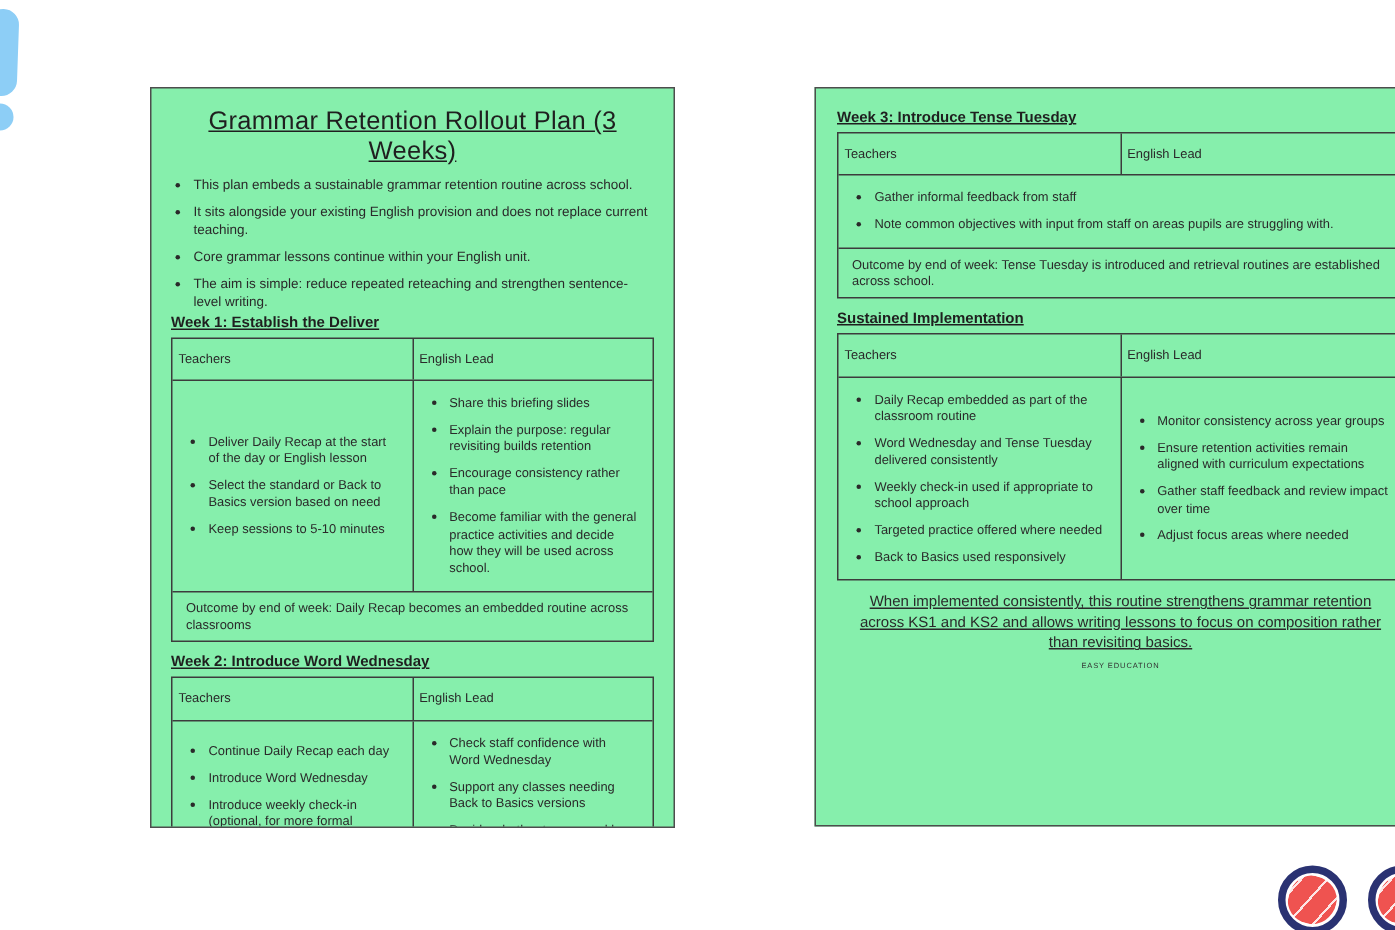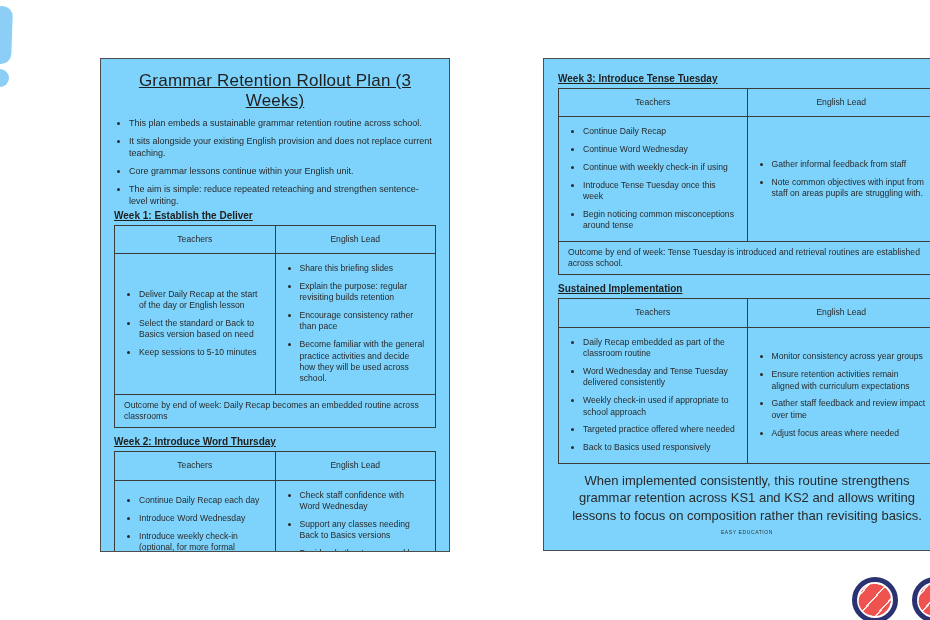--- a/index.html
+++ b/index.html
@@ -58,21 +58,21 @@
         rgba(255,255,255,0)   0 6px,
         rgba(255,255,255,.85) 6px 7.5px,
         rgba(255,255,255,0)   7.5px 13px),
       var(--fill, #ef5350);
     transform: rotate(14deg);
   }
 
   
   .doc-page {
     position: absolute;
-    background: #7dd3fc;
+    background: #86efac;
     border: 1.3px solid #4d4d4d;
     box-sizing: border-box;
     overflow: hidden;
   }
   #page-left  { left: 100px; top: 58px; width: 350px; height: 494px; padding: 10px 13px; }
   #page-right { left: 543px; top: 58px; width: 408px; height: 493px; padding: 12px 14px; }
 
   .doc-title {
     text-align: center;
     font-size: 17px;
@@ -103,44 +103,45 @@
   }
 
   .roles-table {
     border: 1.2px solid #3c3c3c;
     font-size: 8.6px;
     line-height: 1.32;
   }
   .t-head { display: flex; border-bottom: 1.2px solid #3c3c3c; }
   .t-head .th {
     flex: 1;
-    text-align: center;
+    text-align: left;
     padding: 8px 4px;
   }
   .t-head .th + .th { border-left: 1.2px solid #3c3c3c; }
   .t-body { display: flex; align-items: stretch; }
   .t-body .td {
     flex: 1;
     padding: 9px 9px;
     display: flex;
     flex-direction: column;
     justify-content: center;
     box-sizing: border-box;
   }
   .t-body .td + .td { border-left: 1.2px solid #3c3c3c; }
   .t-outcome {
     border-top: 1.2px solid #3c3c3c;
     padding: 5px 9px;
   }
 
   .closing-note {
     text-align: center;
-    font-size: 13px;
+    font-size: 10px;
     line-height: 1.35;
     margin: 6px 10px 6px 10px;
+    text-decoration: underline;
   }
 
   .brand-logo { text-align: center; margin-top: 2px; }
   .brand-name {
     font-size: 5px;
     letter-spacing: .6px;
     color: #333;
     line-height: 1;
   }
 </style>
@@ -182,21 +183,21 @@
                   <li>Explain the purpose: regular revisiting builds retention</li>
                   <li>Encourage consistency rather than pace</li>
                   <li>Become familiar with the general practice activities and decide how they will be used across school.</li>
                 </ul>
               </div>
             </div>
             <div class="t-outcome">Outcome by end of week: Daily Recap becomes an embedded routine across classrooms</div>
           </div>
         </div>
         <div class="doc-section">
-          <div class="section-heading">Week 2: Introduce Word Thursday</div>
+          <div class="section-heading">Week 2: Introduce Word Wednesday</div>
           <div class="roles-table">
             <div class="t-head">
               <div class="th">Teachers</div>
               <div class="th">English Lead</div>
             </div>
             <div class="t-body">
               <div class="td">
                 <ul class="bullets">
                   <li>Continue Daily Recap each day</li>
                   <li>Introduce Word Wednesday</li>
@@ -219,29 +220,20 @@
   <div id="page-right" class="doc-page">
     <div id="right-sections">
         <div class="doc-section">
           <div class="section-heading">Week 3: Introduce Tense Tuesday</div>
           <div class="roles-table">
             <div class="t-head">
               <div class="th">Teachers</div>
               <div class="th">English Lead</div>
             </div>
             <div class="t-body">
-              <div class="td">
-                <ul class="bullets">
-                  <li>Continue Daily Recap</li>
-                  <li>Continue Word Wednesday</li>
-                  <li>Continue with weekly check-in if using</li>
-                  <li>Introduce Tense Tuesday once this week</li>
-                  <li>Begin noticing common misconceptions around tense</li>
-                </ul>
-              </div>
               <div class="td">
                 <ul class="bullets">
                   <li>Gather informal feedback from staff</li>
                   <li>Note common objectives with input from staff on areas pupils are struggling with.</li>
                 </ul>
               </div>
             </div>
             <div class="t-outcome">Outcome by end of week: Tense Tuesday is introduced and retrieval routines are established across school.</div>
           </div>
         </div>

